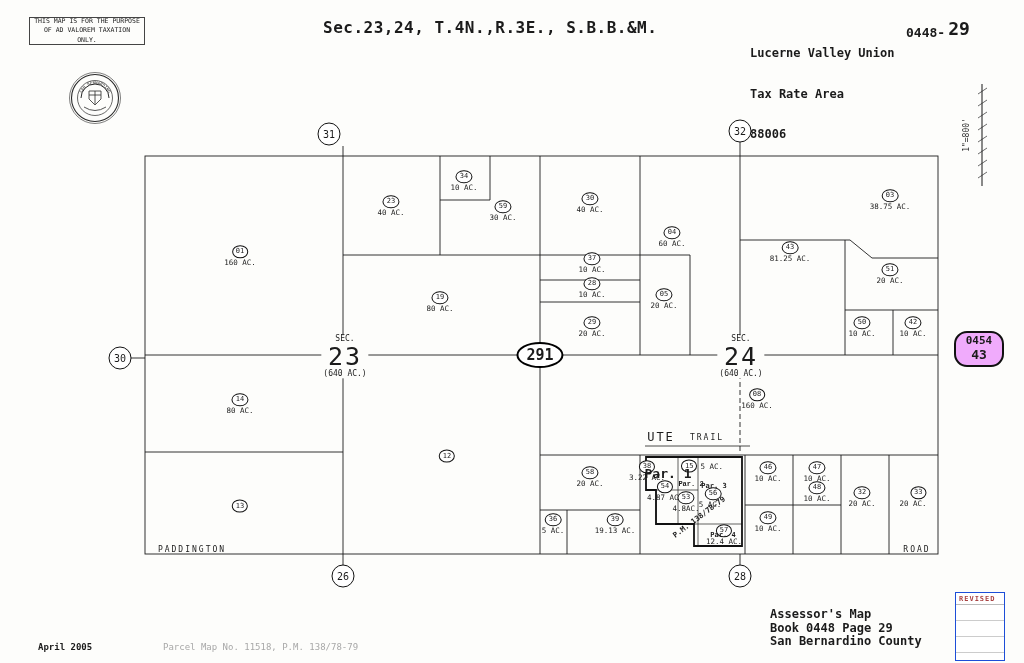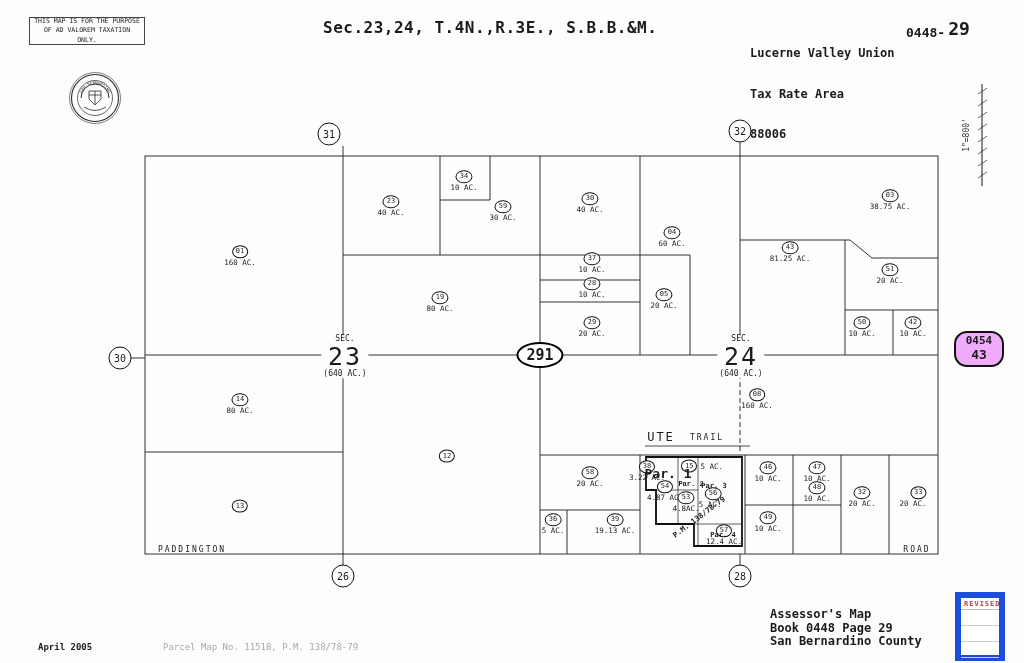--- a/index.html
+++ b/index.html
@@ -37,21 +37,21 @@
        border-radius:50%;padding:2px 8px;font-weight:bold;font-size:15px;background:#fff;z-index:5;}
   .stadium{left:954px;top:331px;width:46px;border:2px solid #111;border-radius:13px;
        text-align:center;padding:2px 0;font-weight:bold;line-height:1.15;background:#f0abfc;}
   .stadium .l1{font-size:11px;}
   .stadium .l2{font-size:13px;}
 
   
   .april{left:38px;top:642px;font-size:9px;font-weight:bold;}
   .gray-note{left:163px;top:642px;font-size:9px;color:#a8a8a8;}
   .assessor{left:770px;top:608px;font-size:12px;font-weight:bold;line-height:13.5px;}
-  .revised{left:955px;top:592px;width:50px;height:69px;border:6px solid #1d4ed8;
+  .revised{left:955px;top:592px;width:50px;height:69px;border:1px solid #1d4ed8;
        box-sizing:border-box;background:#fff;}
   .rev-head{font-size:7px;color:#a44;padding:2px 3px 1px;border-bottom:1px solid #bbb;
        font-weight:bold;letter-spacing:1px;}
   .rev-row{height:15px;border-bottom:1px solid #ccc;}
 </style>
 </head>
 <body>
 
 <div id="stage">
 

